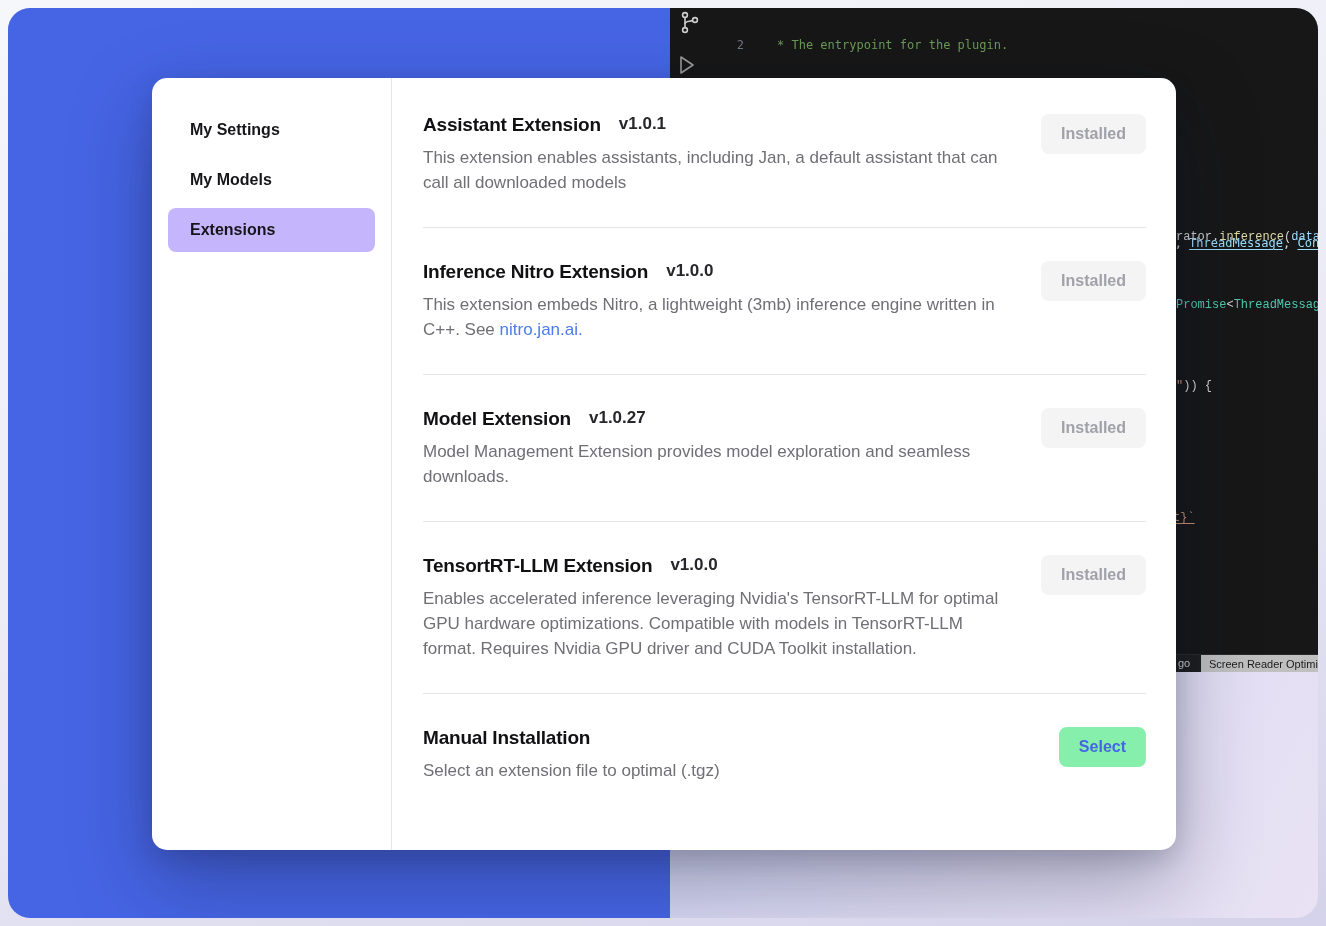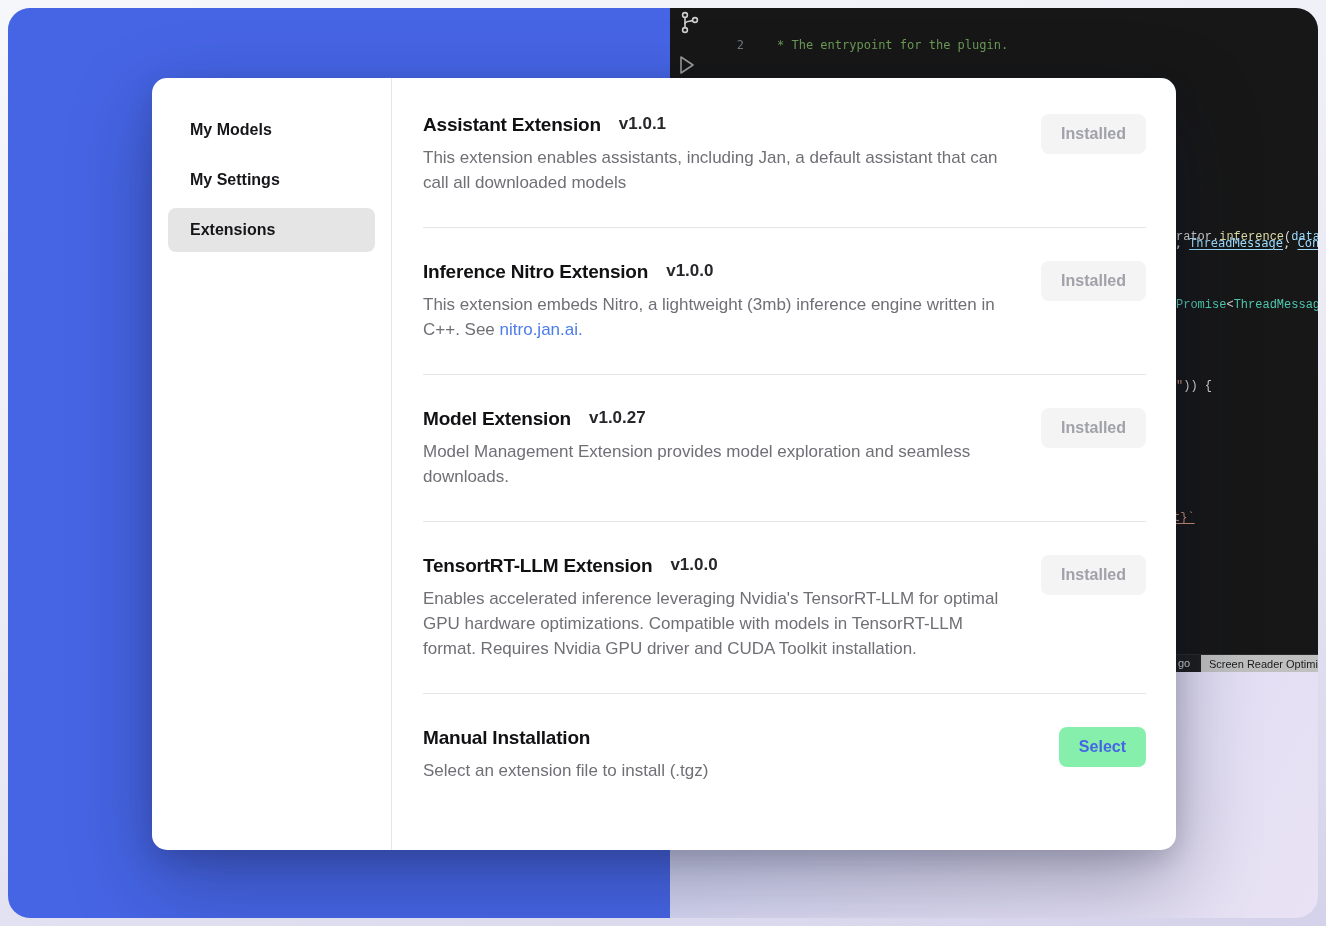--- a/index.html
+++ b/index.html
@@ -66,21 +66,21 @@
     position:absolute; left:144px; top:70px; width:1024px; height:772px;
     background:#ffffff; border-radius:15px; display:flex; overflow:hidden;
     box-shadow:0 30px 80px rgba(18,22,48,.35), 0 8px 24px rgba(18,22,48,.15);
   }
   .sidebar { width:240px; flex:0 0 240px; border-right:1px solid #e5e5ea; padding:30px 16px; }
   .side-item {
     height:44px; display:flex; align-items:center; padding:0 22px;
     border-radius:8px; font-size:16px; font-weight:600; color:#16161a;
     margin-bottom:6px; cursor:pointer; white-space:nowrap;
   }
-  .side-item.active { background:#e5e5e5; }
+  .side-item.active { background:#c4b5fd; }
 
   .content { flex:1; padding:36px 30px 0 31px; overflow:hidden; }
   .section {
     display:flex; justify-content:space-between; align-items:flex-start;
     padding:33px 0 32px; border-bottom:1px solid #e5e5ea;
   }
   .section:first-child { padding-top:0; }
   .section:last-child { border-bottom:none; padding-bottom:24px; }
   .sec-text { min-width:0; }
   .sec-header { display:flex; align-items:flex-start;gap:8px; }
@@ -149,24 +149,24 @@
       <span class="sb-go">go</span>
       <span class="sb-sro">Screen Reader Optimized</span>
     </div>
   </div>
 
   <div class="blue-panel"></div>
 
   <div class="modal">
     <aside class="sidebar">
       <div class="side-item">
+        <span>My Settings</span>
+      </div>
+      <div class="side-item">
         <span>My Models</span>
-      </div>
-      <div class="side-item">
-        <span>My Settings</span>
       </div>
       <div class="side-item active">
         <span>Extensions</span>
       </div>
     </aside>
 
     <main class="content">
 
       <section class="section">
         <div class="sec-text">
@@ -210,21 +210,21 @@
           <p class="sec-desc">Enables accelerated inference leveraging Nvidia's TensorRT-LLM for optimal GPU hardware optimizations. Compatible with models in TensorRT-LLM format. Requires Nvidia GPU driver and CUDA Toolkit installation.</p>
         </div>
         <button class="btn">Installed</button>
       </section>
 
       <section class="section">
         <div class="sec-text">
           <div class="sec-header">
             <span class="sec-title">Manual Installation</span>
           </div>
-          <p class="sec-desc">Select an extension file to install (.tgz)</p>
+          <p class="sec-desc">Select an extension file to optimal (.tgz)</p>
         </div>
         <button class="btn select">Select</button>
       </section>
 
     </main>
   </div>
 
 </div>
 
 </body></html>

